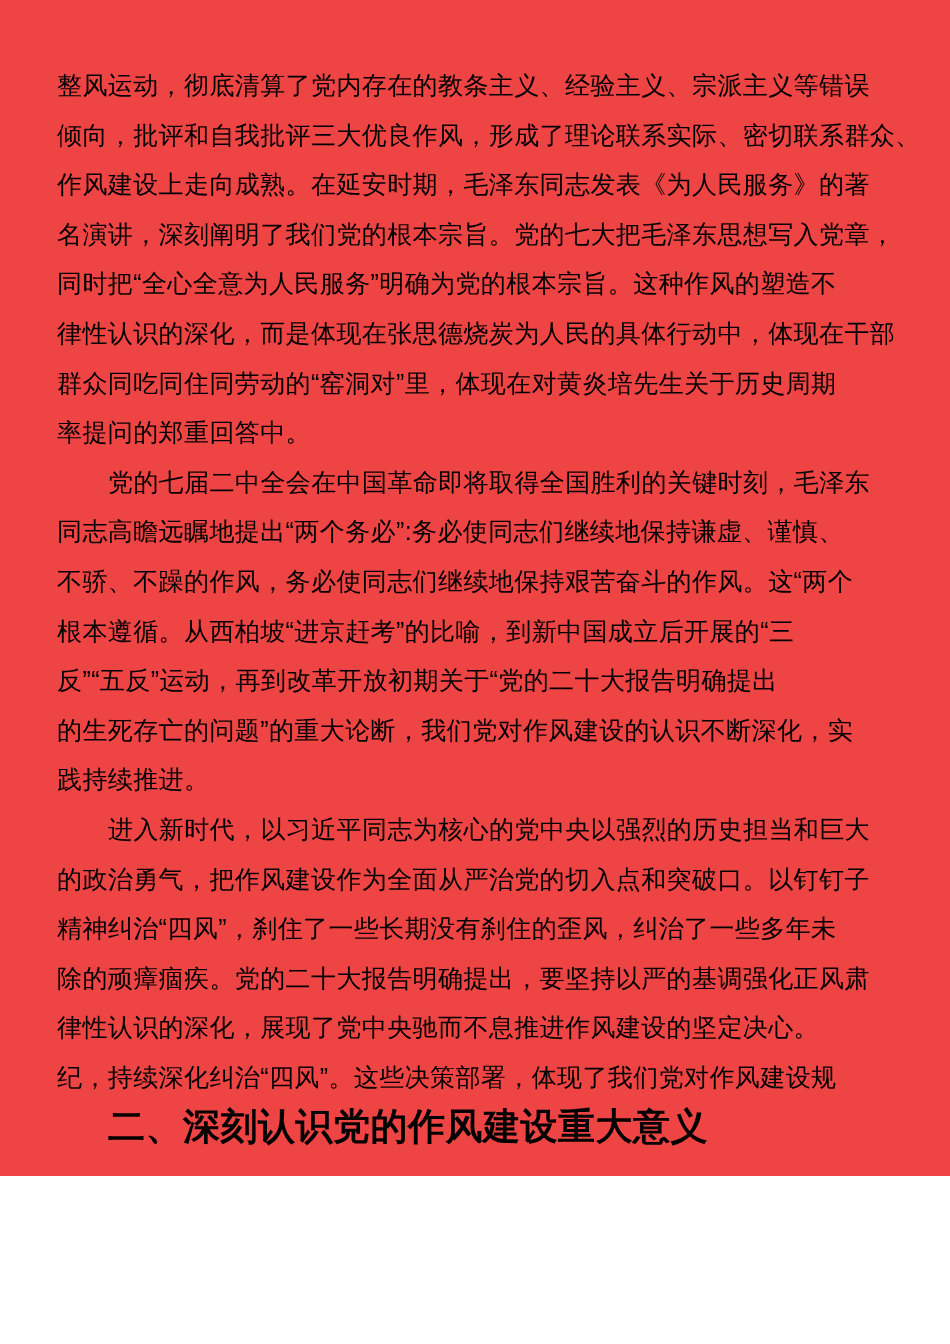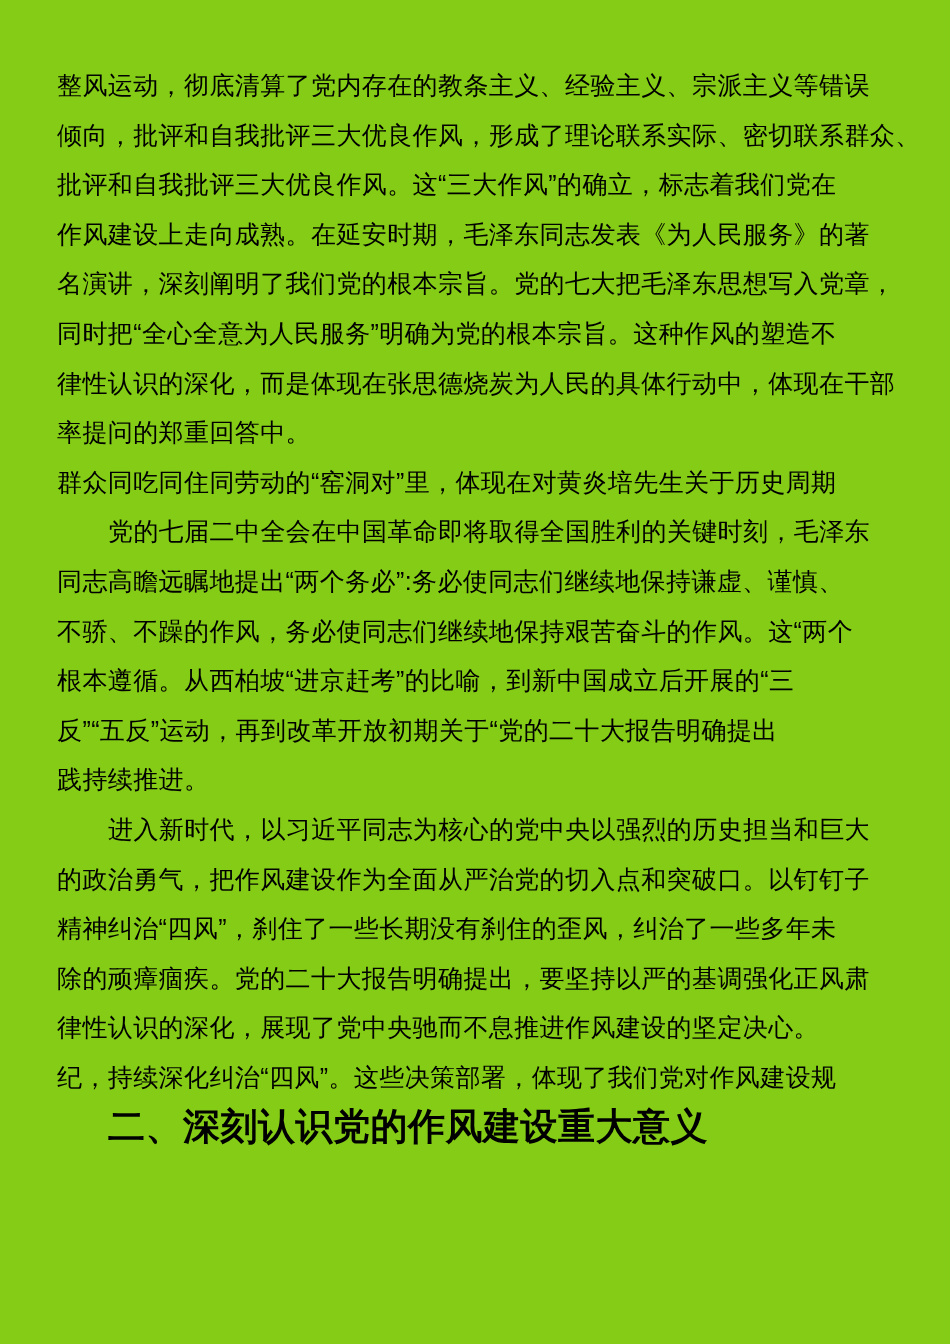--- a/index.html
+++ b/index.html
@@ -9,23 +9,23 @@
   body {
     width: 950px;
     height: 1344px;
     background: #ffffff;
     overflow: hidden;
     font-family: "Liberation Sans", sans-serif;
   }
   .page {
     box-sizing: border-box;
     width: 950px;
-    height: 1344px;
+    height: 1176px;
     padding: 61px 57px 0 57px;
-    background: #84cc16;
+    background: #ef4444;
   }
   .paragraph {
     margin: 0;
     padding: 0;
   }
   .line {
     height: 49.6px;
     line-height: 49.6px;
     font-size: 25px;
     letter-spacing: 0.4px;
@@ -48,34 +48,34 @@
   }
 </style>
 </head>
 <body>
 
 <div class="page">
   <div>
       <div class="paragraph">
         <div class="line">整风运动，彻底清算了党内存在的教条主义、经验主义、宗派主义等错误</div>
         <div class="line">倾向，批评和自我批评三大优良作风，形成了理论联系实际、密切联系群众、</div>
-        <div class="line">批评和自我批评三大优良作风。这“三大作风”的确立，标志着我们党在</div>
         <div class="line">作风建设上走向成熟。在延安时期，毛泽东同志发表《为人民服务》的著</div>
         <div class="line">名演讲，深刻阐明了我们党的根本宗旨。党的七大把毛泽东思想写入党章，</div>
         <div class="line">同时把“全心全意为人民服务”明确为党的根本宗旨。这种作风的塑造不</div>
         <div class="line">律性认识的深化，而是体现在张思德烧炭为人民的具体行动中，体现在干部</div>
+        <div class="line">群众同吃同住同劳动的“窑洞对”里，体现在对黄炎培先生关于历史周期</div>
         <div class="line">率提问的郑重回答中。</div>
-        <div class="line">群众同吃同住同劳动的“窑洞对”里，体现在对黄炎培先生关于历史周期</div>
       </div>
       <div class="paragraph">
         <div class="line indent">党的七届二中全会在中国革命即将取得全国胜利的关键时刻，毛泽东</div>
         <div class="line">同志高瞻远瞩地提出“两个务必”:务必使同志们继续地保持谦虚、谨慎、</div>
         <div class="line">不骄、不躁的作风，务必使同志们继续地保持艰苦奋斗的作风。这“两个</div>
         <div class="line">根本遵循。从西柏坡“进京赶考”的比喻，到新中国成立后开展的“三</div>
         <div class="line">反”“五反”运动，再到改革开放初期关于“党的二十大报告明确提出</div>
+        <div class="line">的生死存亡的问题”的重大论断，我们党对作风建设的认识不断深化，实</div>
         <div class="line">践持续推进。</div>
       </div>
       <div class="paragraph">
         <div class="line indent">进入新时代，以习近平同志为核心的党中央以强烈的历史担当和巨大</div>
         <div class="line">的政治勇气，把作风建设作为全面从严治党的切入点和突破口。以钉钉子</div>
         <div class="line">精神纠治“四风”，刹住了一些长期没有刹住的歪风，纠治了一些多年未</div>
         <div class="line">除的顽瘴痼疾。党的二十大报告明确提出，要坚持以严的基调强化正风肃</div>
         <div class="line">律性认识的深化，展现了党中央驰而不息推进作风建设的坚定决心。</div>
         <div class="line">纪，持续深化纠治“四风”。这些决策部署，体现了我们党对作风建设规</div>
       </div>

